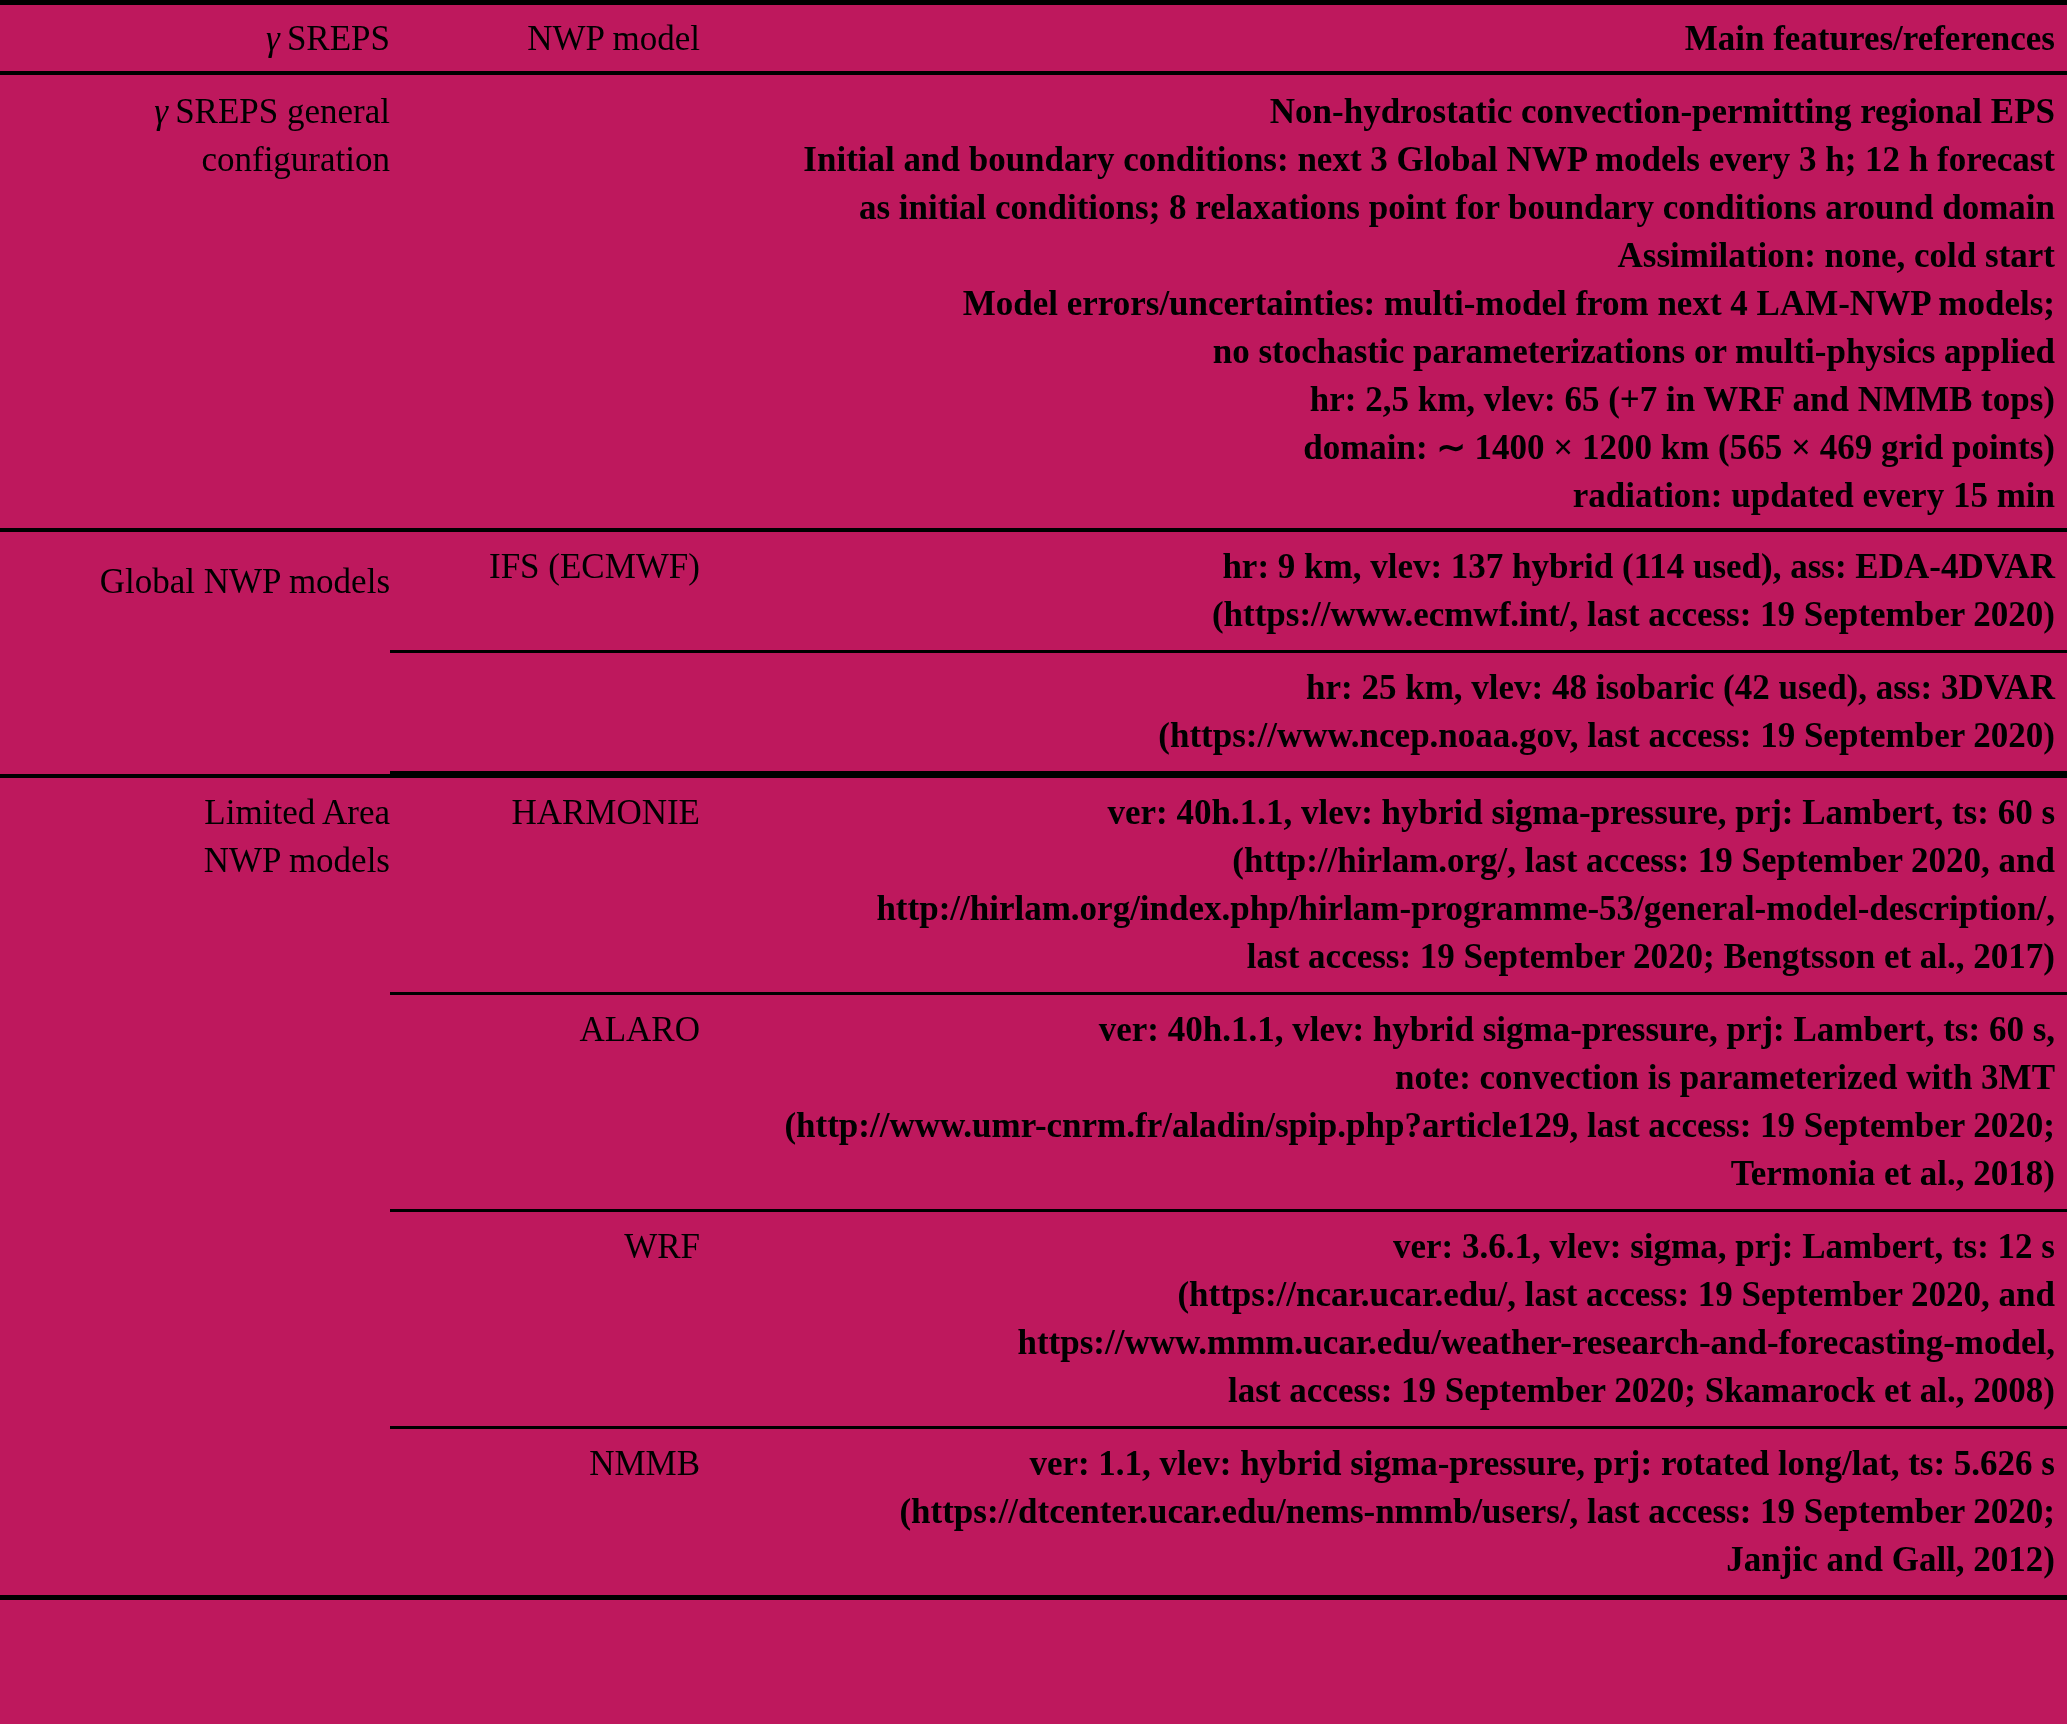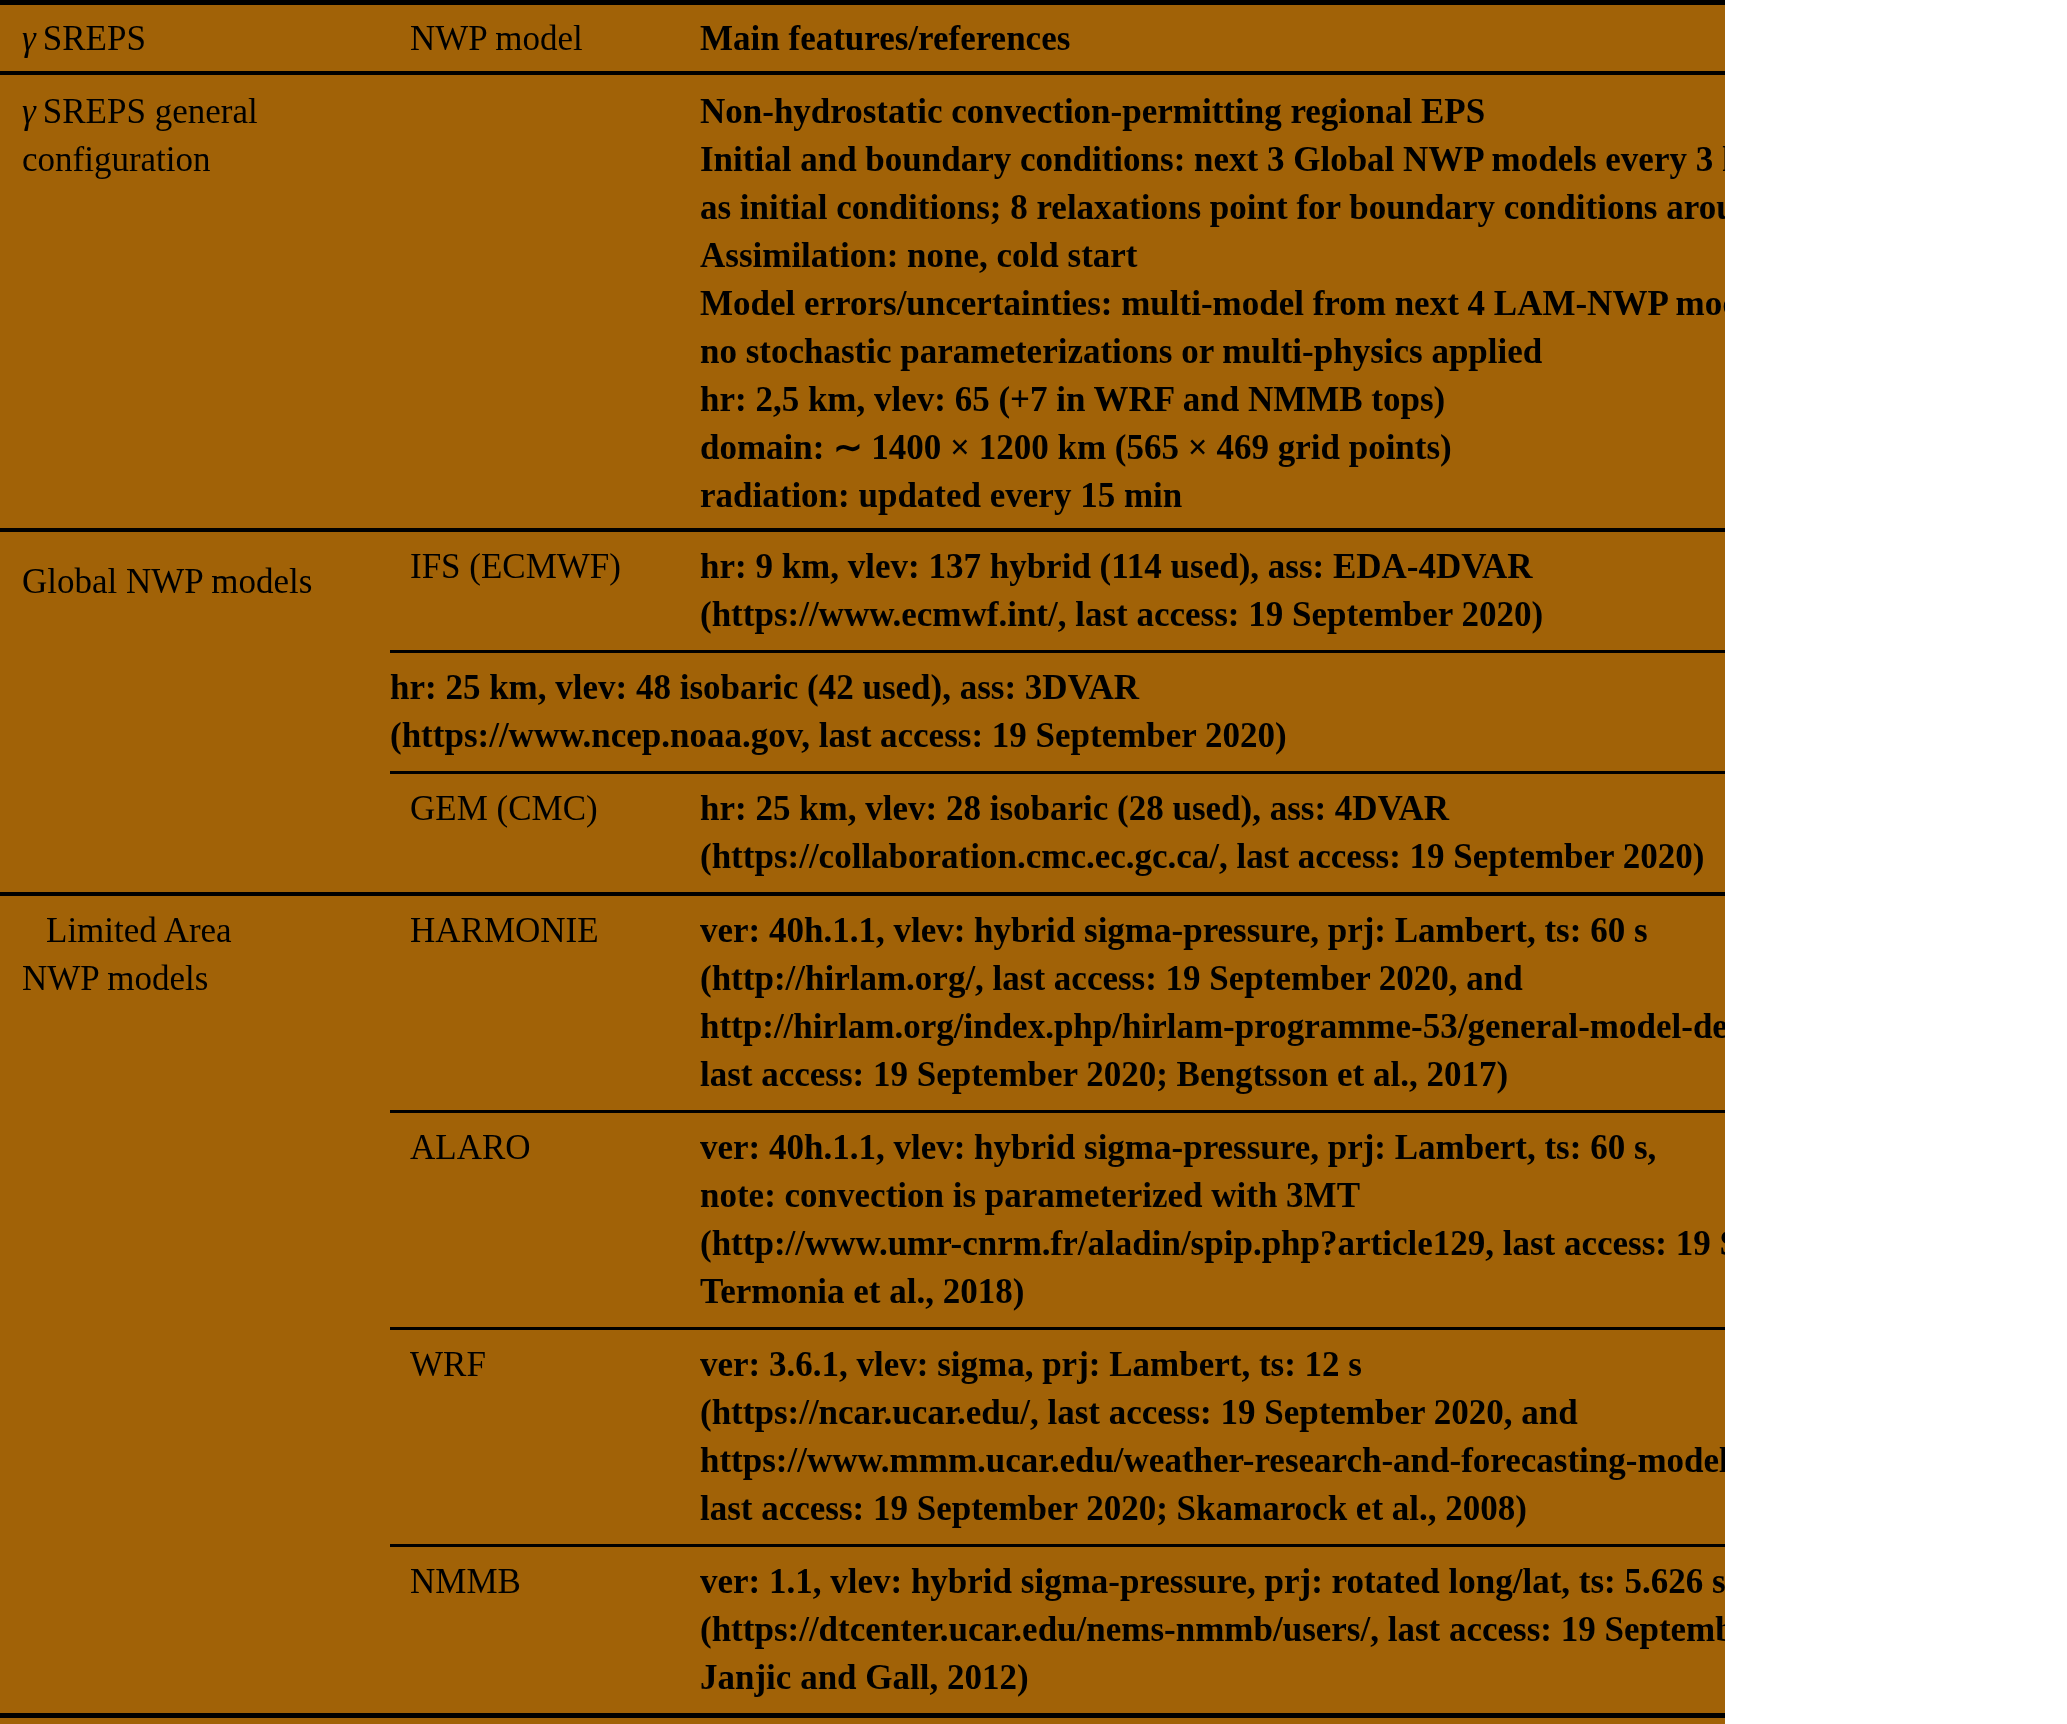--- a/index.html
+++ b/index.html
@@ -1,26 +1,27 @@
 <!DOCTYPE html>
 <html><head>
 <meta charset="utf-8">
 <style>
   html, body { margin: 0; padding: 0; background: #ffffff; }
   * { box-sizing: border-box; }
 
   .page {
-    width: 1725px;
+    width: 2067px;
     height: 1724px;
-    background: #a16207;
+    background: #be185d;
     color: #000000;
     font-family: "Liberation Serif", serif;
     font-size: 35px;
     line-height: 48px;
     overflow: hidden;
+    text-align: right;
   }
 
   .rule { background: #000000; width: 100%; }
   .rule-thick { height: 5px; }
   .rule-med { height: 4px; }
   .subrule { height: 3px; background: #000000; width: 100%; }
 
   .row { display: flex; align-items: stretch; }
 
   .col1 { width: 390px; flex: 0 0 390px; padding-left: 22px; }
@@ -88,25 +89,20 @@
 (https://www.ecmwf.int/, last access: 19 September 2020)</div>
       </div>
       <div class="subrule"></div>
 
       <div class="sub-row">
         <div class="col3 features">hr: 25 km, vlev: 48 isobaric (42 used), ass: 3DVAR
 (https://www.ncep.noaa.gov, last access: 19 September 2020)</div>
       </div>
       <div class="subrule"></div>
 
-      <div class="sub-row">
-        <div class="col2">GEM (CMC)</div>
-        <div class="col3 features">hr: 25 km, vlev: 28 isobaric (28 used), ass: 4DVAR
-(https://collaboration.cmc.ec.gc.ca/, last access: 19 September 2020)</div>
-      </div>
 
     </div>
   </div>
 
   <div class="rule rule-med"></div>
 
   <div class="row">
     <div class="col1">
       <div style="padding-top: 11px; margin-left: 24px;">Limited Area</div>
       <div>NWP models</div>

